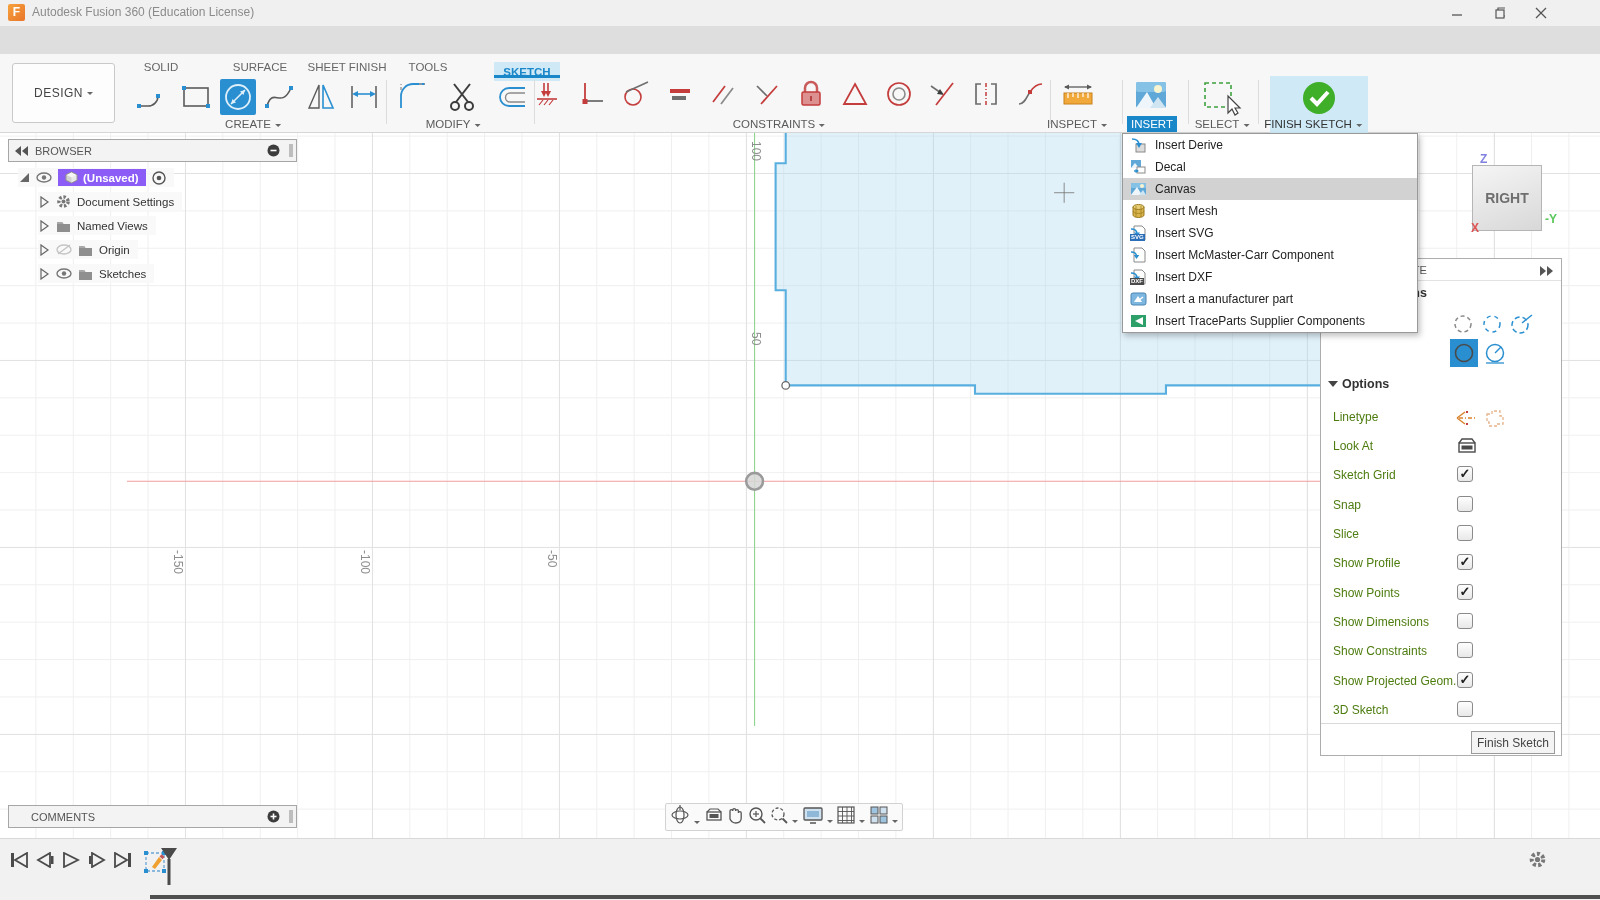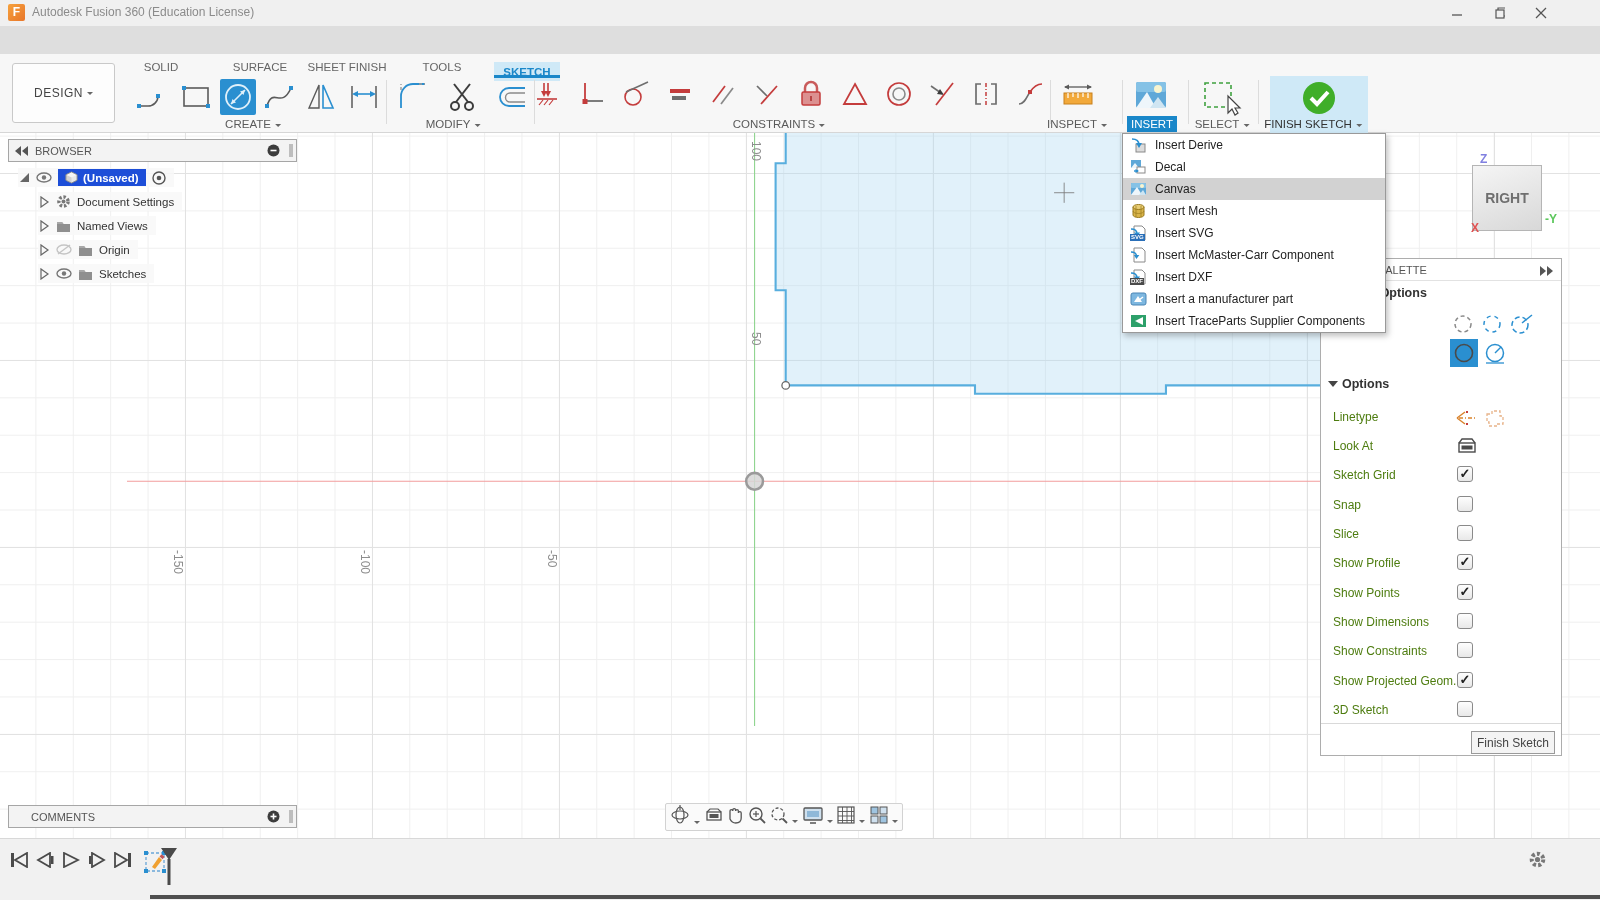--- a/index.html
+++ b/index.html
@@ -48,21 +48,21 @@
   .axislbl{font-size:12px;font-weight:bold;z-index:2;}
   
   .panelhdr{height:23px;background:#f3f3f3;border:1px solid #a6a6a6;display:flex;align-items:center;font-size:11px;color:#555;z-index:5;}
   .treerow{display:flex;align-items:center;gap:6px;background:rgba(248,248,248,.85);padding:0 8px 0 0;height:19px;font-size:11.5px;color:#333;z-index:5;}
   
   .palette{left:1320px;top:258px;width:242px;height:498px;background:#fff;border:1px solid #adadad;z-index:6;}
   .palrow{position:absolute;left:0;width:240px;height:24px;}
   .pallabel{position:absolute;left:12px;top:4px;font-size:12px;color:#4d7c0f;}
   .cbx{position:absolute;left:136px;top:2px;width:16px;height:16px;border:1px solid #8a8a8a;border-radius:3px;background:linear-gradient(#fefefe,#e8e8e8);font-size:13px;font-weight:bold;color:#222;text-align:center;line-height:14px;}
   
-  .menu{left:1122px;top:133px;width:264px;height:200px;background:#fff;border:1px solid #999;box-shadow:2px 3px 6px rgba(0,0,0,.25);z-index:10;}
+  .menu{left:1122px;top:133px;width:296px;height:200px;background:#fff;border:1px solid #999;box-shadow:2px 3px 6px rgba(0,0,0,.25);z-index:10;}
   .mitem{display:flex;align-items:center;height:22px;padding-left:7px;gap:8px;font-size:12px;color:#222;}
   .mitem.hl{background:#d2d2d2;}
   .mico{width:17px;height:16px;position:relative;flex:none;}
   .badge{position:absolute;left:0;bottom:0;font-size:6px;font-weight:bold;color:#fff;padding:0 1px;line-height:7px;}
   
   .navbar{left:665px;top:803px;width:238px;height:28px;background:#fafafa;border:1px solid #d2d2d2;border-radius:2px;display:flex;align-items:center;justify-content:space-evenly;z-index:5;}
   .timeline{left:0;top:838px;width:1600px;height:62px;background:#f1f1f1;border-top:1px solid #d8d8d8;z-index:4;}
   .pbtn{top:10px;width:22px;height:22px;display:flex;align-items:center;justify-content:center;}
 </style>
 </head>
@@ -245,21 +245,21 @@
   </div>
 
   <div class="ab ribbon">
     <div class="ab designbox">
         <span>DESIGN</span>
         <span class="caret"></span>
       </div>
     <div class="ab envtab" style="left:138px;width:46px;">SOLID</div>
     <div class="ab envtab" style="left:229px;width:62px;">SURFACE</div>
     <div class="ab envtab" style="left:303px;width:88px;">SHEET FINISH</div>
-    <div class="ab envtab" style="left:419px;width:46px;">TOOLS</div>
+    <div class="ab envtab" style="left:405px;width:46px;">TOOLS</div>
     <div class="ab envtab active" style="left:494px;top:8px;width:66px;height:19px;">SKETCH</div>
     <div class="ab envunderline"></div>
 
     <div class="ab sep" style="left:386px;"></div>
       <div class="ab sep" style="left:534px;"></div>
       <div class="ab sep" style="left:1050px;"></div>
       <div class="ab sep" style="left:1122px;"></div>
       <div class="ab sep" style="left:1188px;"></div>
       <div class="ab sep" style="left:1258px;"></div>
 
@@ -420,21 +420,21 @@
       </svg>
   </div>
   <div class="ab treerow" style="left:18px;top:168px;">
     <svg width="12" height="12">
         <polygon points="2,10 11,10 11,1" fill="#666"></polygon>
       </svg>
     <svg width="16" height="11">
         <ellipse cx="8" cy="5.5" rx="7" ry="4.5" fill="none" stroke="#777" stroke-width="1.4"></ellipse>
         <circle cx="8" cy="5.5" r="2.2" fill="#777"></circle>
       </svg>
-    <span style="background:#1d4ed8;color:#fff;font-weight:bold;display:inline-flex;align-items:center;gap:5px;padding:2px 7px;">
+    <span style="background:#8b5cf6;color:#fff;font-weight:bold;display:inline-flex;align-items:center;gap:5px;padding:2px 7px;">
       <svg width="13" height="13" viewBox="0 0 14 14">
           <path d="M7 1 13 4v6L7 13 1 10V4z" fill="#e8e8e8"></path>
           <path d="M7 1 13 4 7 7 1 4z" fill="#f5f5f5"></path>
           <path d="M7 7v6L1 10V4z" fill="#d2d2d2"></path>
           <path d="M7 1 13 4v6L7 13 1 10V4z" fill="none" stroke="#8a8a8a"></path>
         </svg>
       <span>(Unsaved)</span>
     </span>
     <svg width="14" height="14">
         <circle cx="7" cy="7" r="6" fill="none" stroke="#555" stroke-width="1.4"></circle>

